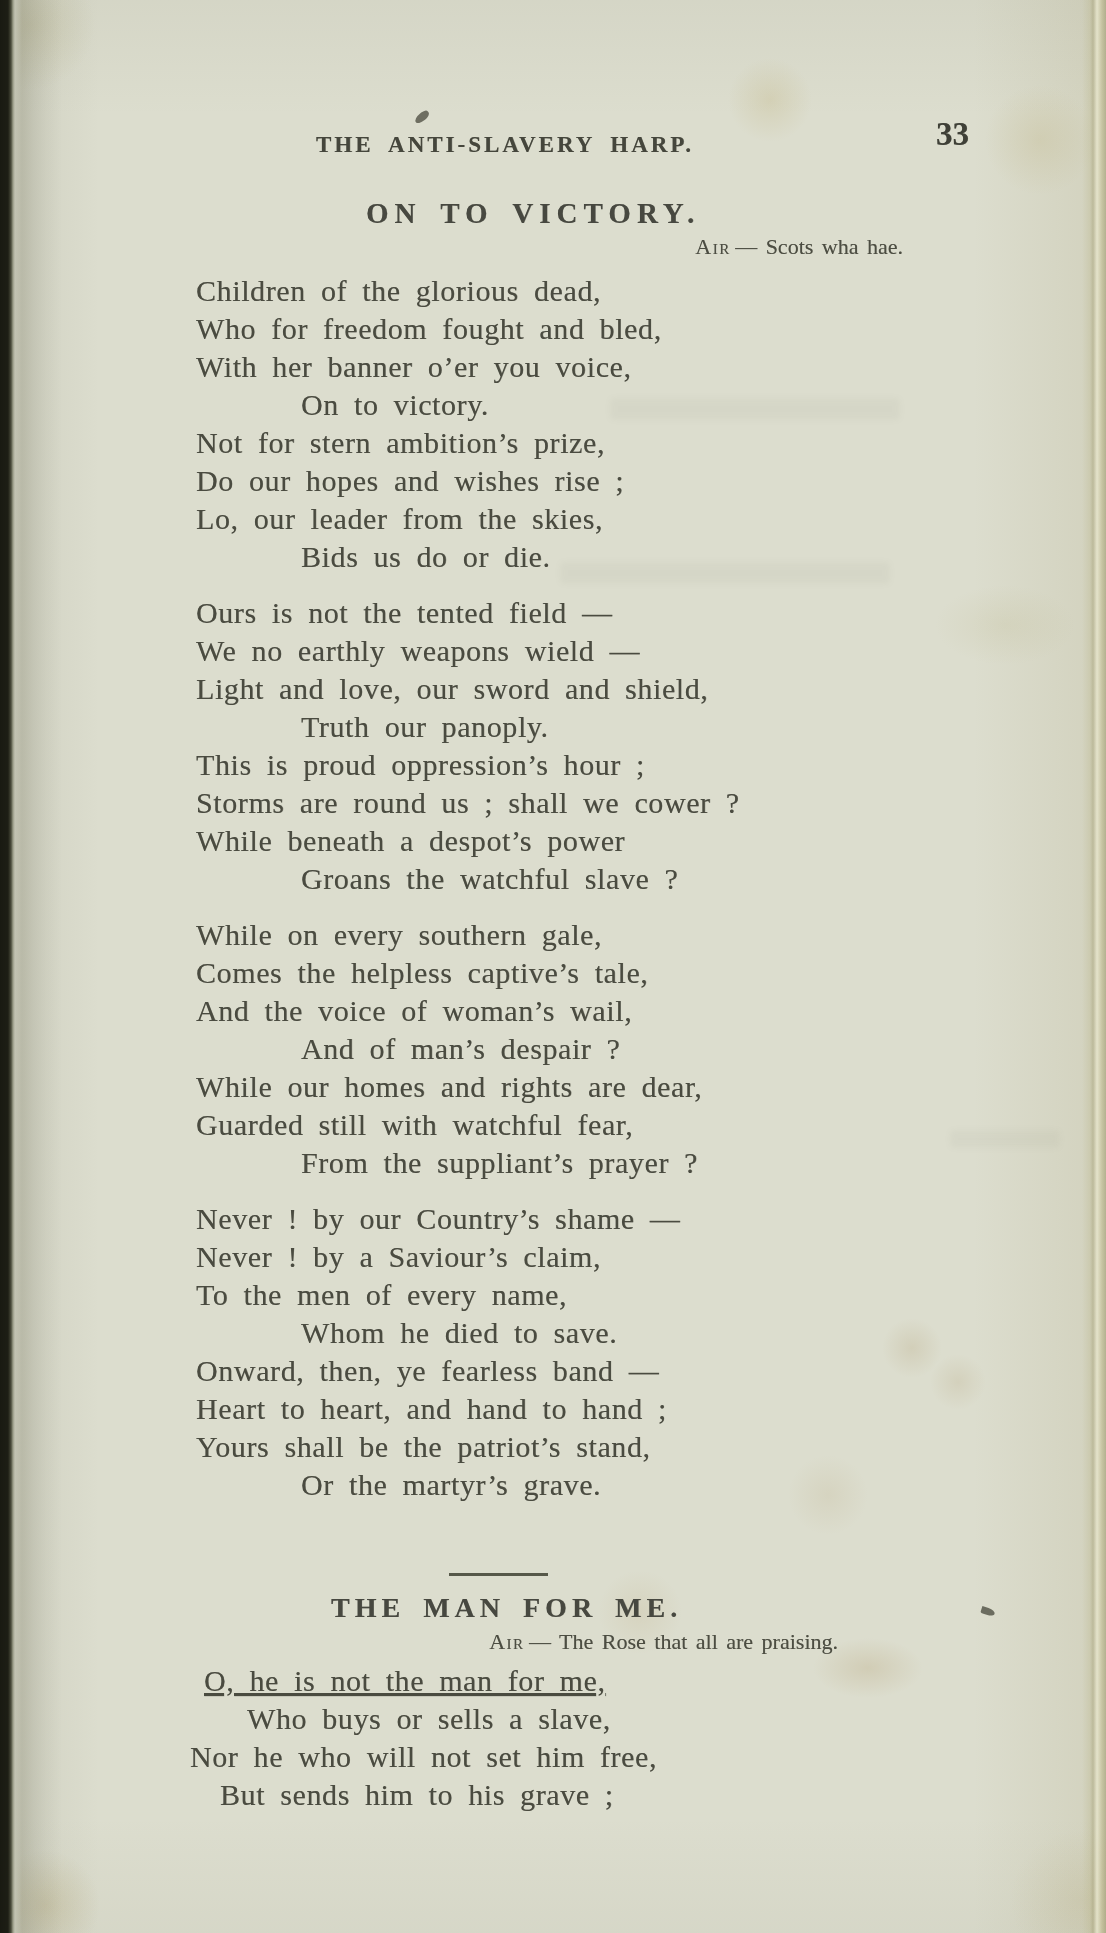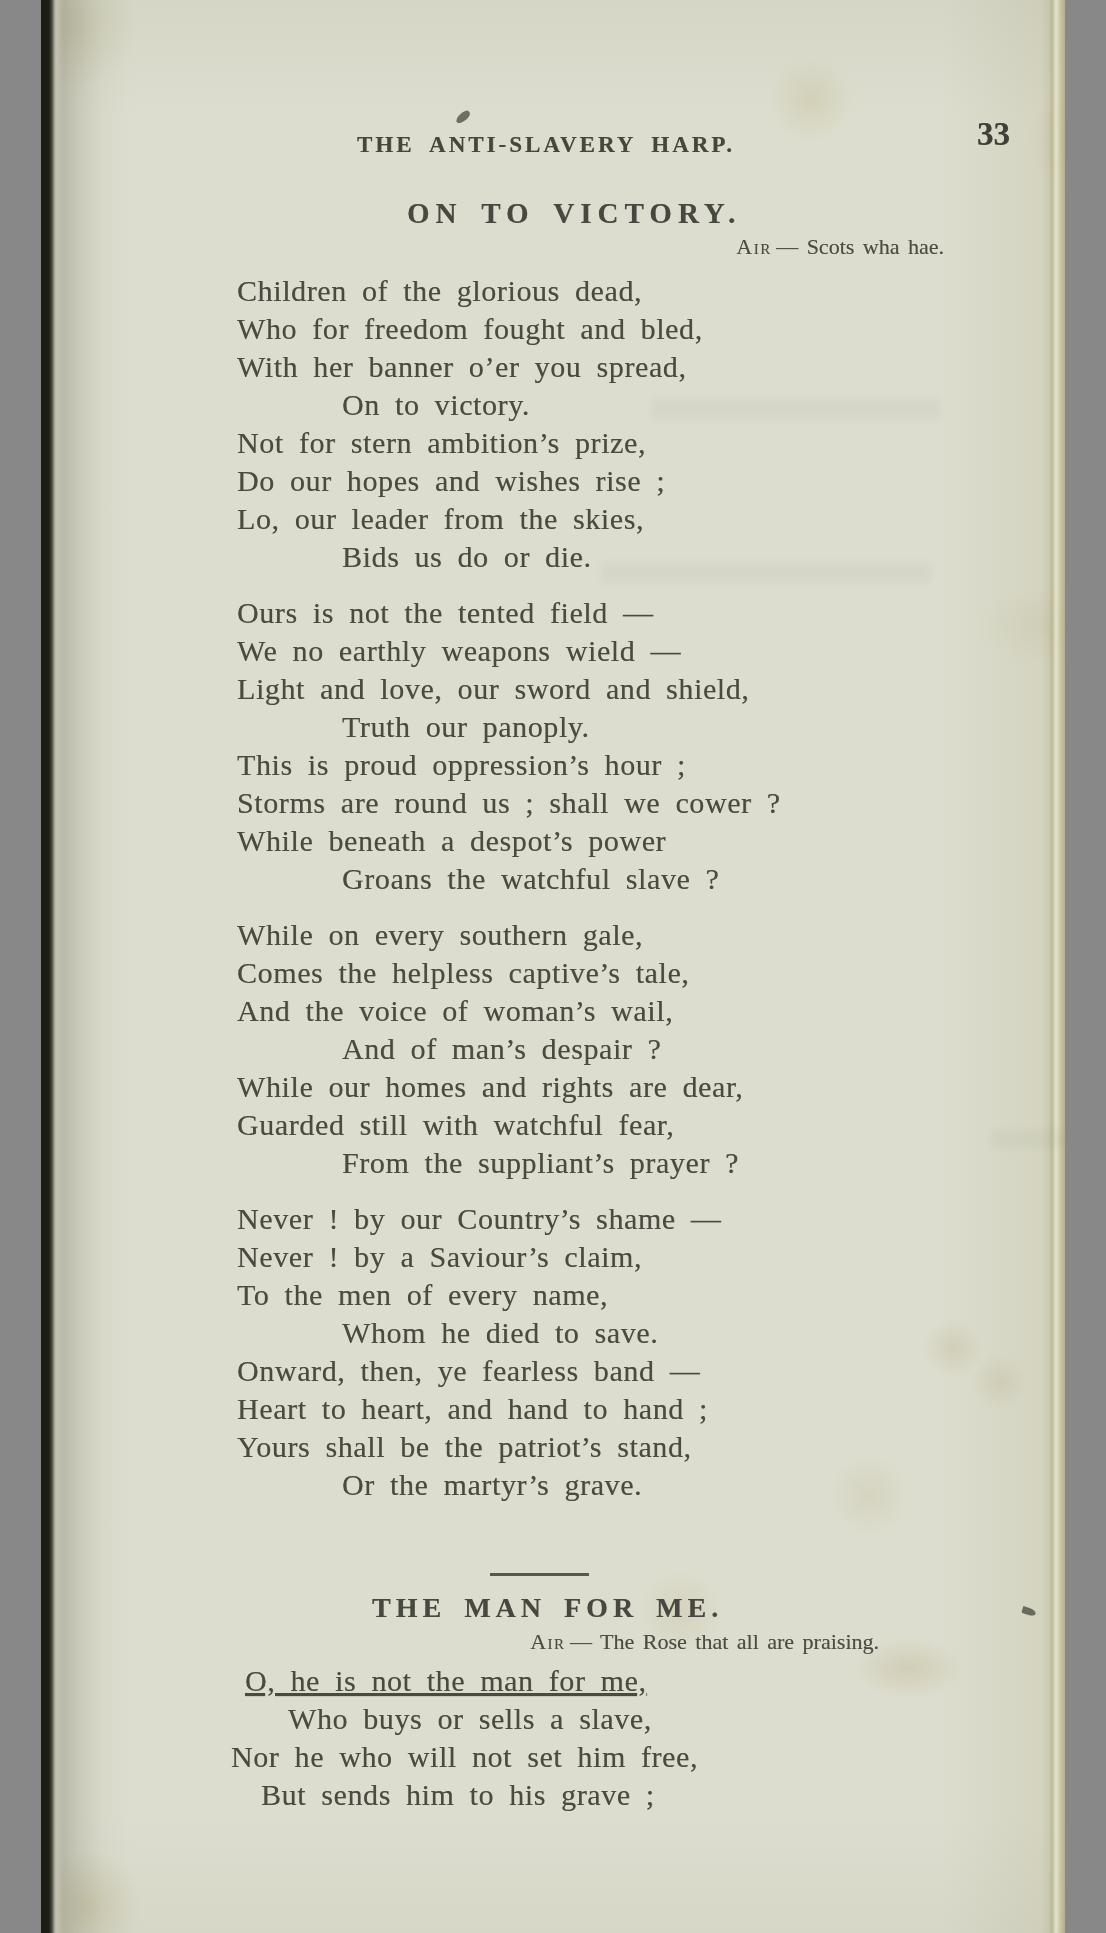--- a/index.html
+++ b/index.html
@@ -1,18 +1,18 @@
 <!DOCTYPE html>
 <html><head>
 <meta charset="utf-8">
 <style>
   html,body{margin:0;padding:0;background:#888;}
   .page{
     position:relative;
-    width:1024px;height:1933px;
+    width:1106px;height:1933px;
     margin:0 auto;
     overflow:hidden;
     font-family:"Liberation Serif","DejaVu Serif",serif;
     color:#4a4b40;
     background-color:#dcddce;
     background-image:
       radial-gradient(circle at 770px 100px, rgba(180,160,90,0.20), rgba(180,160,90,0) 42px),
       radial-gradient(circle at 1040px 140px, rgba(175,155,85,0.16), rgba(175,155,85,0) 55px),
       radial-gradient(ellipse 70px 40px at 1005px 625px, rgba(170,160,100,0.12), rgba(170,160,100,0) 100%),
       radial-gradient(circle at 912px 1348px, rgba(150,120,60,0.14), rgba(150,120,60,0) 30px),
@@ -125,21 +125,21 @@
   <h2 class="poem-title title-1" style="margin:0;">ON TO VICTORY.</h2>
 
   <div class="air-line air-1">
     <span class="air-label">Air</span><span> — Scots wha hae.</span>
   </div>
 
   <div class="stanzas stanzas-1">
       <div class="stanza">
         <div class="line ind-0">Children of the glorious dead,</div>
         <div class="line ind-0">Who for freedom fought and bled,</div>
-        <div class="line ind-0">With her banner o’er you spread,</div>
+        <div class="line ind-0">With her banner o’er you voice,</div>
         <div class="line ind-1">On to victory.</div>
         <div class="line ind-0">Not for stern ambition’s prize,</div>
         <div class="line ind-0">Do our hopes and wishes rise ;</div>
         <div class="line ind-0">Lo, our leader from the skies,</div>
         <div class="line ind-1">Bids us do or die.</div>
       </div>
       <div class="stanza">
         <div class="line ind-0">Ours is not the tented field —</div>
         <div class="line ind-0">We no earthly weapons wield —</div>
         <div class="line ind-0">Light and love, our sword and shield,</div>

